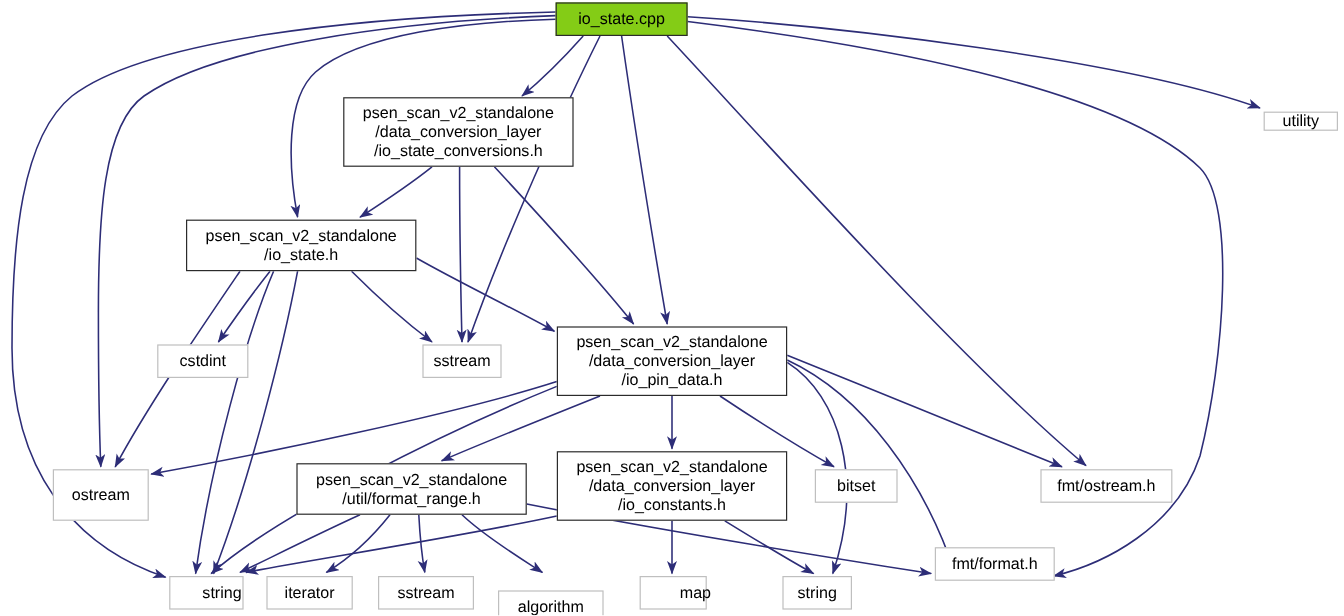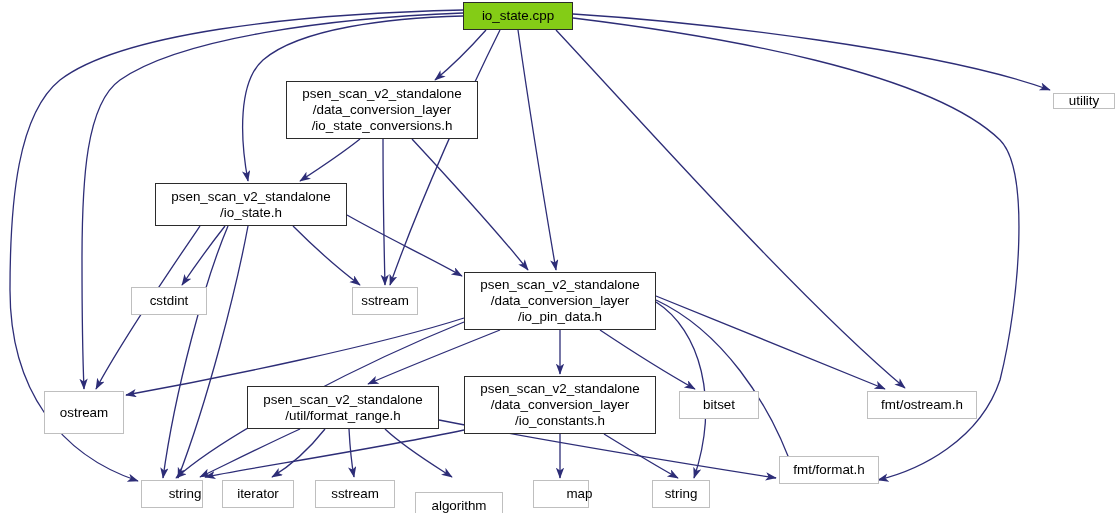--- a/index.html
+++ b/index.html
@@ -72,21 +72,21 @@
       <div class="node plain" style="left: 352px; top: 287px; width: 66px; height: 28px;">sstream</div>
       <div class="node hdr" style="left: 464px; top: 272px; width: 192px; height: 58px;">psen_scan_v2_standalone
 /data_conversion_layer
 /io_pin_data.h</div>
       <div class="node plain" style="left: 44px; top: 391px; width: 80px; height: 43px;">ostream</div>
       <div class="node hdr" style="left: 247px; top: 386px; width: 192px; height: 43px;">psen_scan_v2_standalone
 /util/format_range.h</div>
       <div class="node hdr" style="left: 464px; top: 376px; width: 192px; height: 58px;">psen_scan_v2_standalone
 /data_conversion_layer
 /io_constants.h</div>
-      <div class="node plain" style="left: 679px; top: 391px; width: 80px; height: 28px;">bitset</div>
+      <div class="node plain" style="left: 679px; top: 391px; width: 69px; height: 28px;">bitset</div>
       <div class="node plain" style="left: 867px; top: 391px; width: 110px; height: 28px;">fmt/ostream.h</div>
       <div class="node plain" style="left: 141px; top: 480px; width: 62px; height: 28px; padding-left: 26px;">string</div>
       <div class="node plain" style="left: 222px; top: 480px; width: 72px; height: 28px;">iterator</div>
       <div class="node plain" style="left: 315px; top: 480px; width: 80px; height: 28px; text-align: right;">sstream</div>
       <div class="node plain" style="left: 415px; top: 480px; width: 88px; height: 28px; margin-top: 12px;">algorithm</div>
       <div class="node plain" style="left: 533px; top: 480px; width: 56px; height: 28px; padding-left: 37px;">map</div>
       <div class="node plain" style="left: 652px; top: 480px; width: 58px; height: 28px;">string</div>
       <div class="node plain" style="left: 779px; top: 456px; width: 100px; height: 28px;">fmt/format.h</div>
     </div>
 </div>

